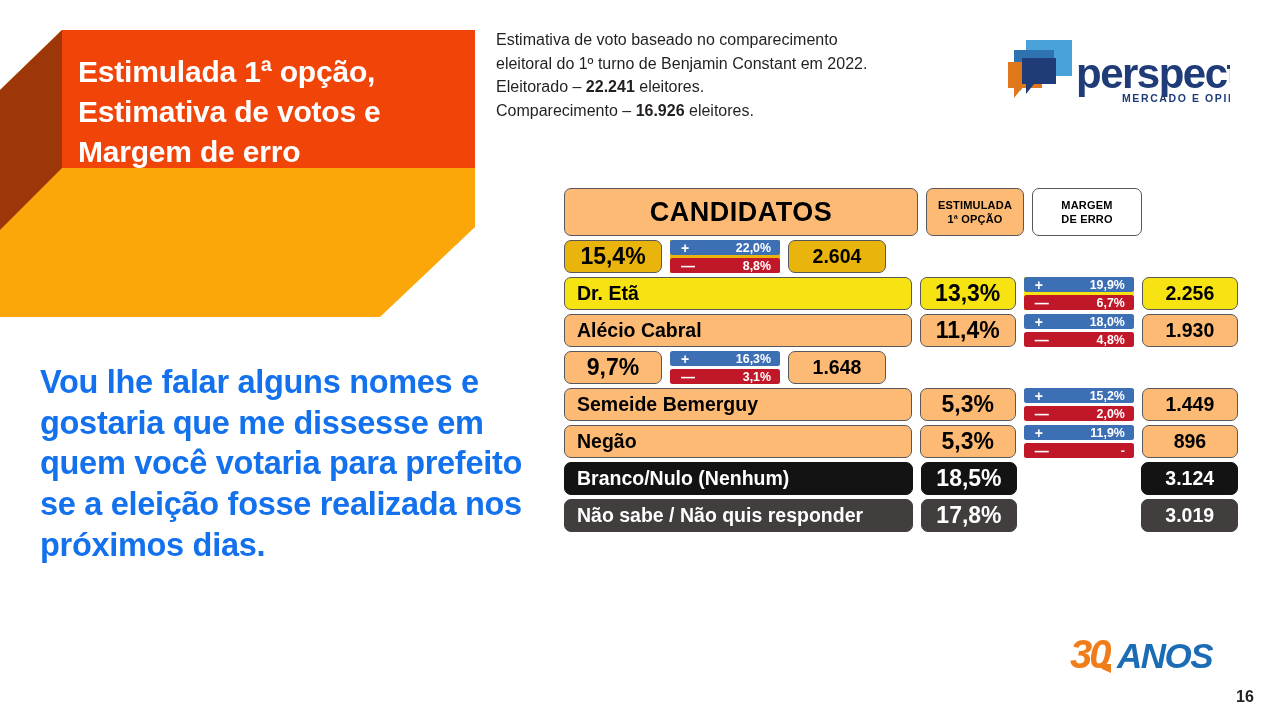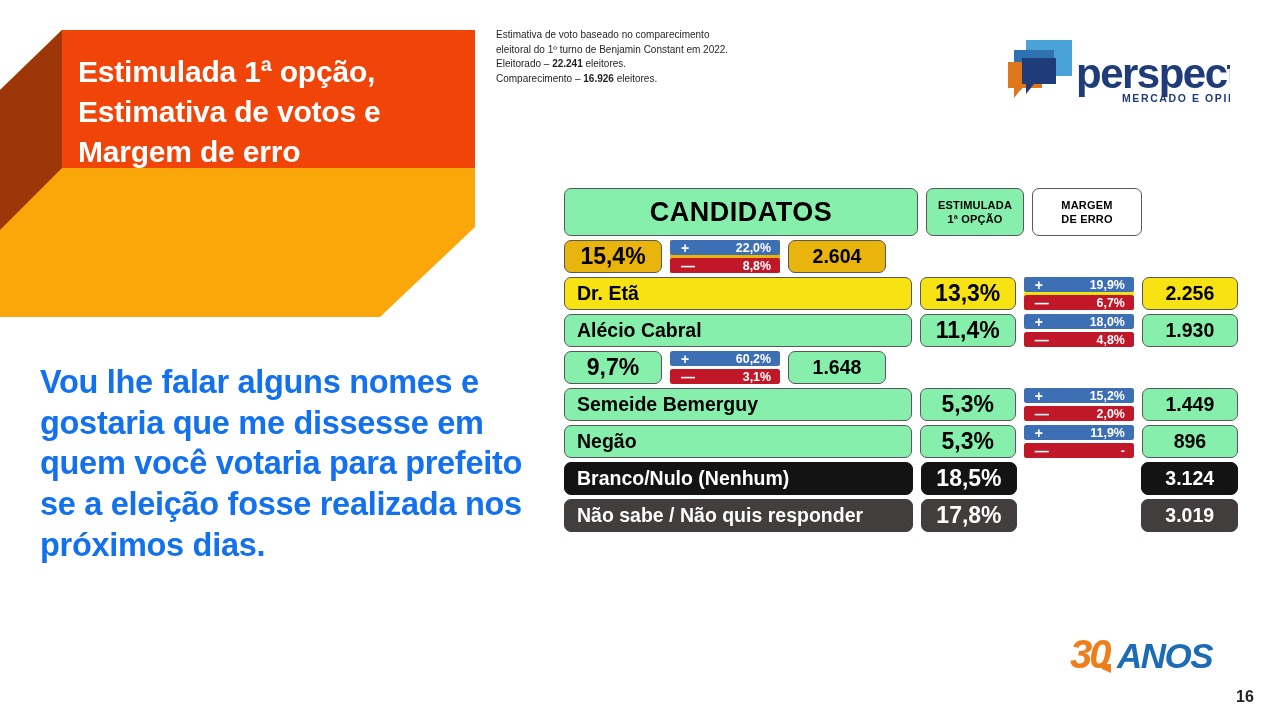--- a/index.html
+++ b/index.html
@@ -32,21 +32,21 @@
     color:#ffffff;
     font-size:30px;
     font-weight:bold;
     line-height:1.33;
     letter-spacing:-0.2px;
   }
 
   
   #header-note {
     position:absolute; left:496px; top:28px; width:400px;
-    font-size:10px;
+    font-size:16px;
     line-height:1.47;
     color:#231f20;
   }
   #header-note b { font-weight:bold; }
 
   
   #logo-perspectiva { position:absolute; left:1004px; top:34px; width:226px; height:72px; }
 
   
   #question-text {
@@ -59,21 +59,21 @@
   }
 
   
   #results-table { position:absolute; left:564px; top:188px; width:674px; }
   .trow { display:flex; align-items:stretch; gap:8px; margin-bottom:4px; }
   .trow:last-child { margin-bottom:8px; }
 
   .cell {
     border:1.3px solid #58585a;
     border-radius:7px;
-    background:#86efac;
+    background:#fdba74;
     display:flex; align-items:center; justify-content:center;
     color:#000000;
     font-weight:bold;
   }
   .c-name  { width:354px; justify-content:flex-start; padding-left:12px; font-size:19.5px; }
   .c-pct   { width:98px;  font-size:23px; }
   .c-moe   { width:110px; border:none; background:transparent; border-radius:0;
              flex-direction:column; padding:0; }
   .c-votes { width:98px;  font-size:19.5px; }
 
@@ -212,21 +212,21 @@
             <span>4,8%</span>
           </div>
         </div>
         <div class="cell c-votes">1.930</div>
       </div>
       <div class="trow data-row row-white">
         <div class="cell c-pct">9,7%</div>
         <div class="cell c-moe">
           <div class="moe-bar moe-plus">
             <span class="moe-sign">+</span>
-            <span>60,2%</span>
+            <span>16,3%</span>
           </div>
           <div class="moe-bar moe-minus">
             <span class="moe-sign">—</span>
             <span>3,1%</span>
           </div>
         </div>
         <div class="cell c-votes">1.648</div>
       </div>
       <div class="trow data-row row-white">
         <div class="cell c-name">Semeide Bemerguy</div>

